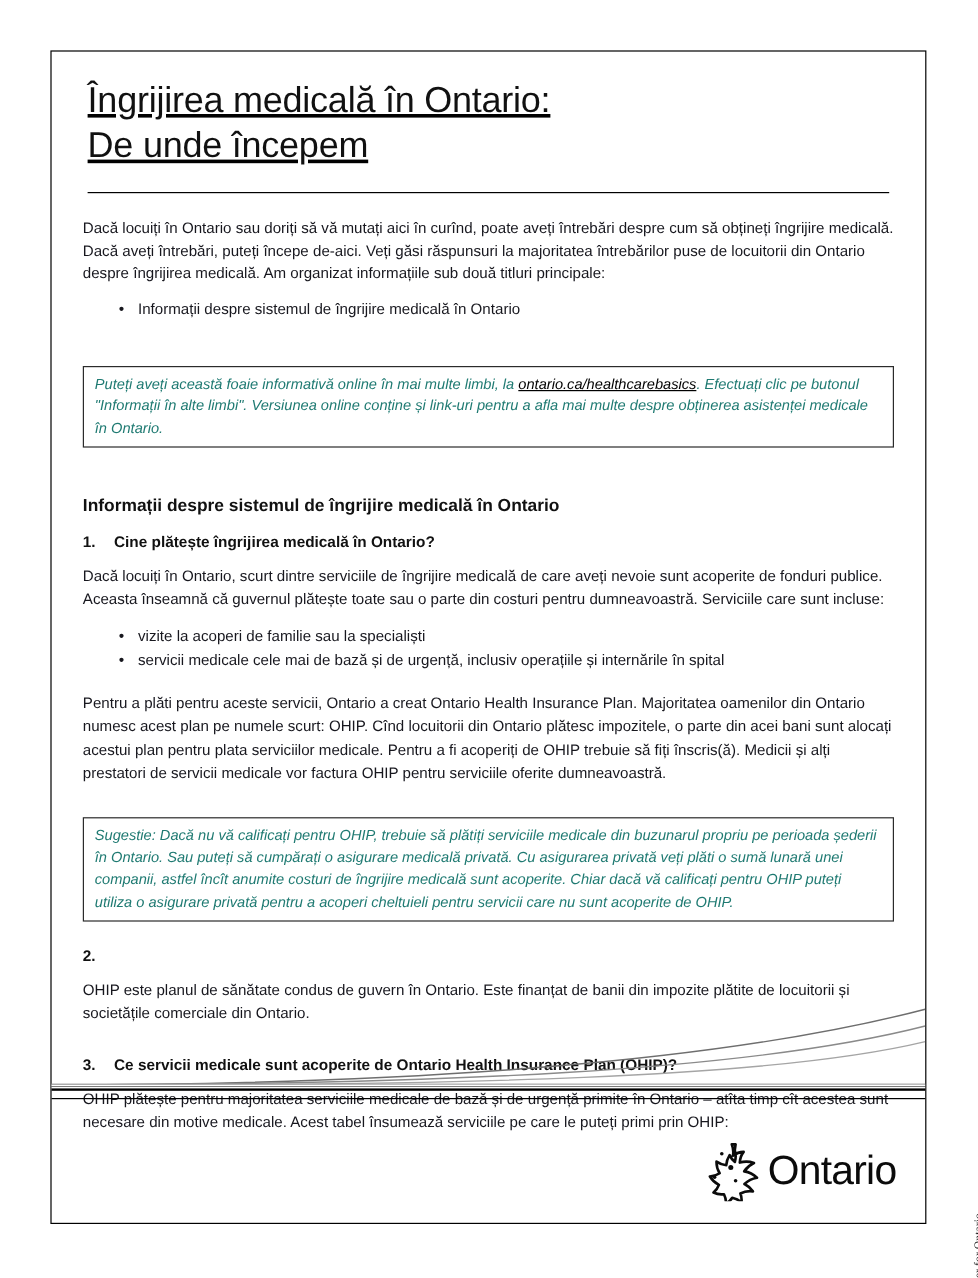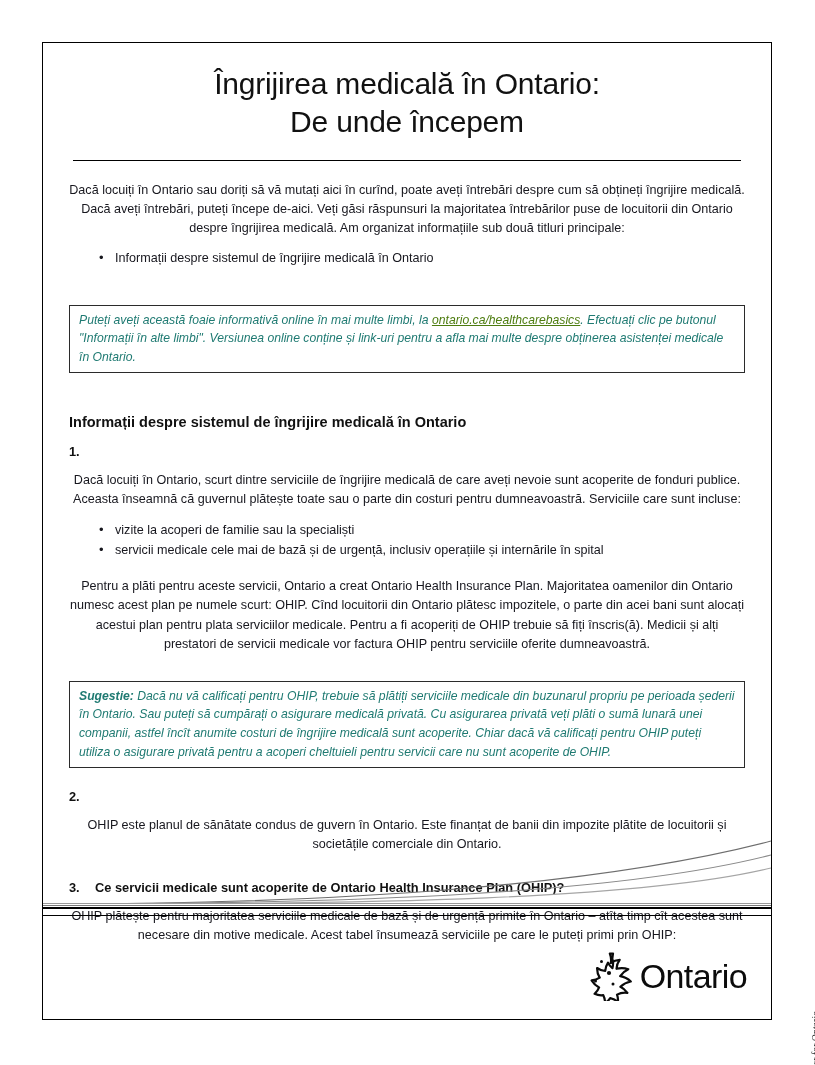--- a/index.html
+++ b/index.html
@@ -24,21 +24,21 @@
     width: 730px;
     height: 978px;
     border: 1.5px solid #000;
     box-sizing: border-box;
     background: #fff;
   }
 
   
   .title-block {
     padding: 22px 30px 0 30px;
-    text-align: center;
+    text-decoration: underline;
   }
   .doc-title-line {
     font-size: 30px;
     line-height: 1.28;
     font-weight: 400;
     letter-spacing: -0.2px;
     color: #111;
     white-space: nowrap;
   }
   .title-rule {
@@ -48,21 +48,21 @@
 
   
   .content {
     padding: 20px 26px 0 26px;
   }
   p.para {
     font-size: 12.6px;
     line-height: 1.52;
     margin: 0 0 10px 0;
     color: #17171e;
-    text-align: center;
+    text-align: left;
   }
   ul.bullets {
     margin: 0 0 10px 0;
     padding-left: 46px;
     list-style: none;
   }
   ul.bullets li {
     font-size: 12.6px;
     line-height: 1.62;
     color: #17171e;
@@ -85,26 +85,26 @@
     box-sizing: border-box;
   }
   .callout p {
     margin: 0;
     font-size: 12.2px;
     line-height: 1.52;
     font-style: italic;
     color: #1f7a72;
   }
   .callout .lead {
-    font-weight: bold;
+    font-weight: normal;
     font-style: italic;
   }
   .callout a,
   .callout .link {
-    color: #4d7c0f;
+    color: #000000;
     text-decoration: underline;
   }
 
   
   h2.section-heading {
     font-size: 14.5px;
     font-weight: bold;
     margin: 20px 0 14px 0;
     color: #111;
   }
@@ -213,20 +213,21 @@
     <div class="callout">
       <p><span>Puteți aveți această foaie informativă online în mai multe limbi, la </span><span class="link">ontario.ca/healthcarebasics</span><span>. Efectuați clic pe butonul "Informații în alte limbi". Versiunea online conține și link-uri pentru a afla mai multe despre obținerea asistenței medicale în Ontario.</span></p>
     </div>
 
     <div class="spacer-sm"></div>
 
     <h2 class="section-heading">Informații despre sistemul de îngrijire medicală în Ontario</h2>
 
     <div class="question">
       <span class="qnum">1.</span>
+      <span>Cine plătește îngrijirea medicală în Ontario?</span>
     </div>
     <p class="para">Dacă locuiți în Ontario, scurt dintre serviciile de îngrijire medicală de care aveți nevoie sunt acoperite de fonduri publice. Aceasta înseamnă că guvernul plătește toate sau o parte din costuri pentru dumneavoastră. Serviciile care sunt incluse:</p>
     <ul class="bullets">
       <li>vizite la acoperi de familie sau la specialiști</li>
       <li>servicii medicale cele mai de bază și de urgență, inclusiv operațiile și internările în spital</li>
     </ul>
     <div class="spacer-sm"></div>
     <p class="para">Pentru a plăti pentru aceste servicii, Ontario a creat Ontario Health Insurance Plan. Majoritatea oamenilor din Ontario numesc acest plan pe numele scurt: OHIP. Cînd locuitorii din Ontario plătesc impozitele, o parte din acei bani sunt alocați acestui plan pentru plata serviciilor medicale. Pentru a fi acoperiți de OHIP trebuie să fiți înscris(ă). Medicii și alți prestatori de servicii medicale vor factura OHIP pentru serviciile oferite dumneavoastră.</p>
 
     <div class="spacer-sm"></div>

